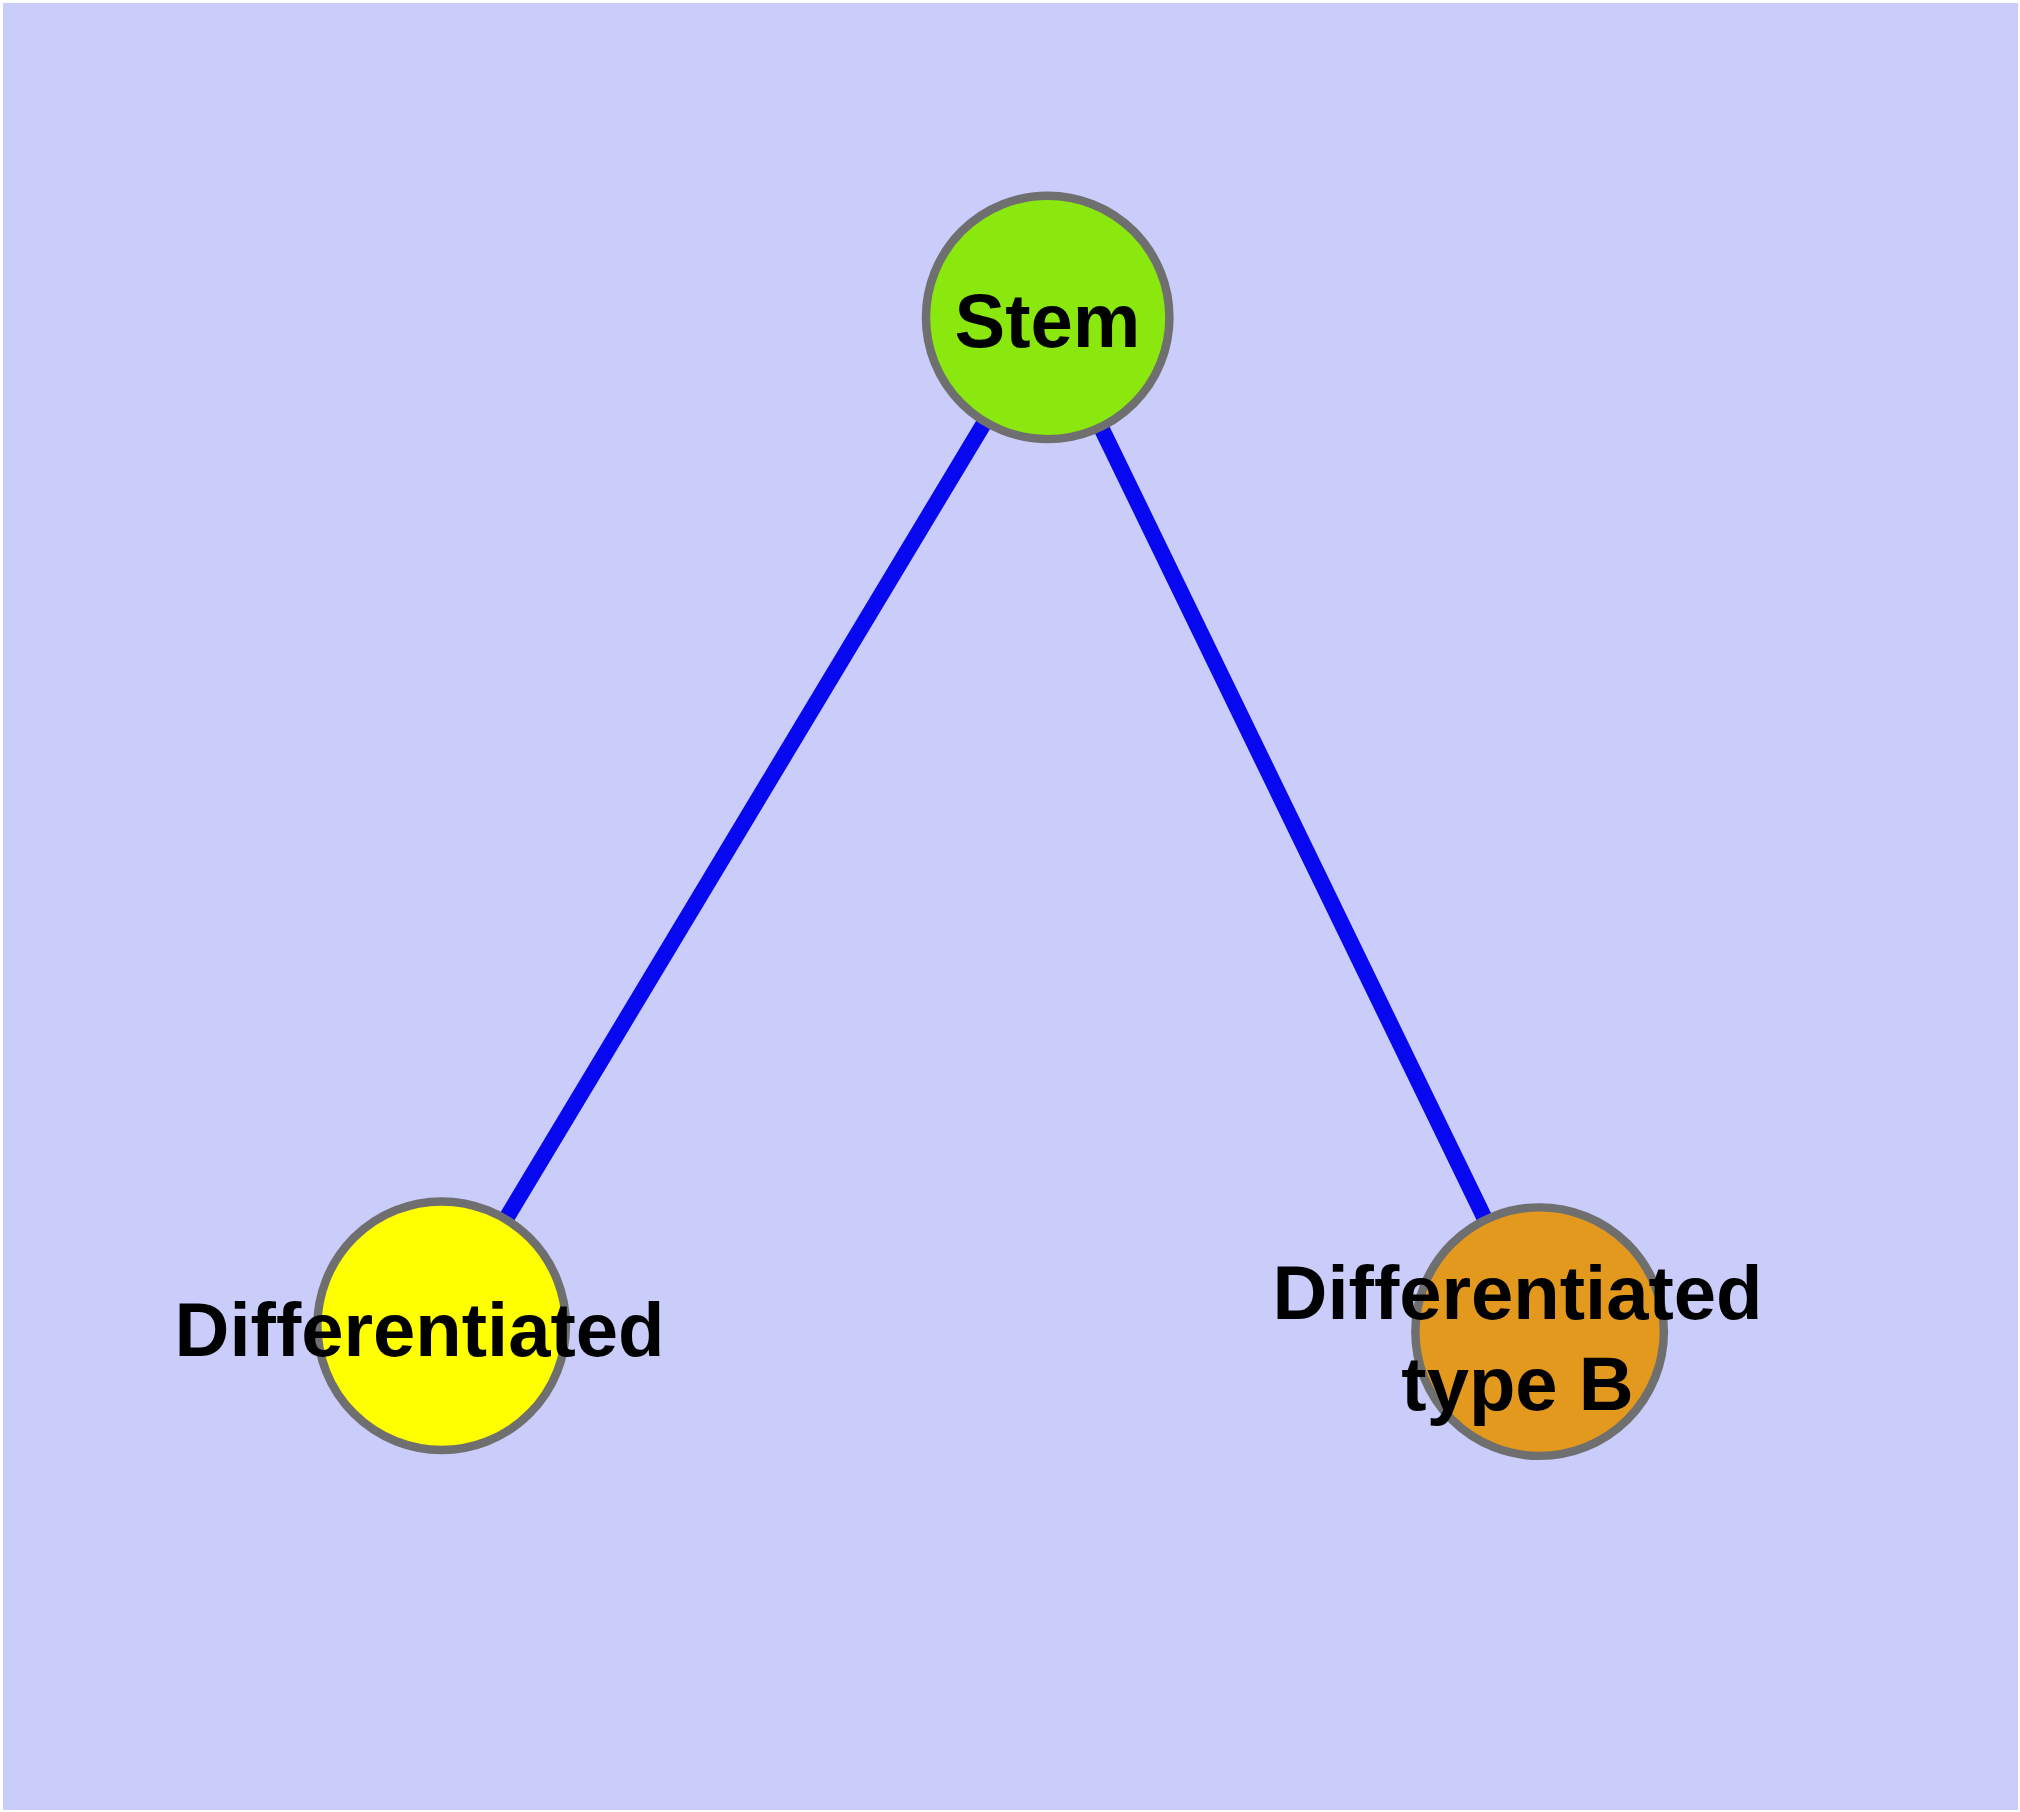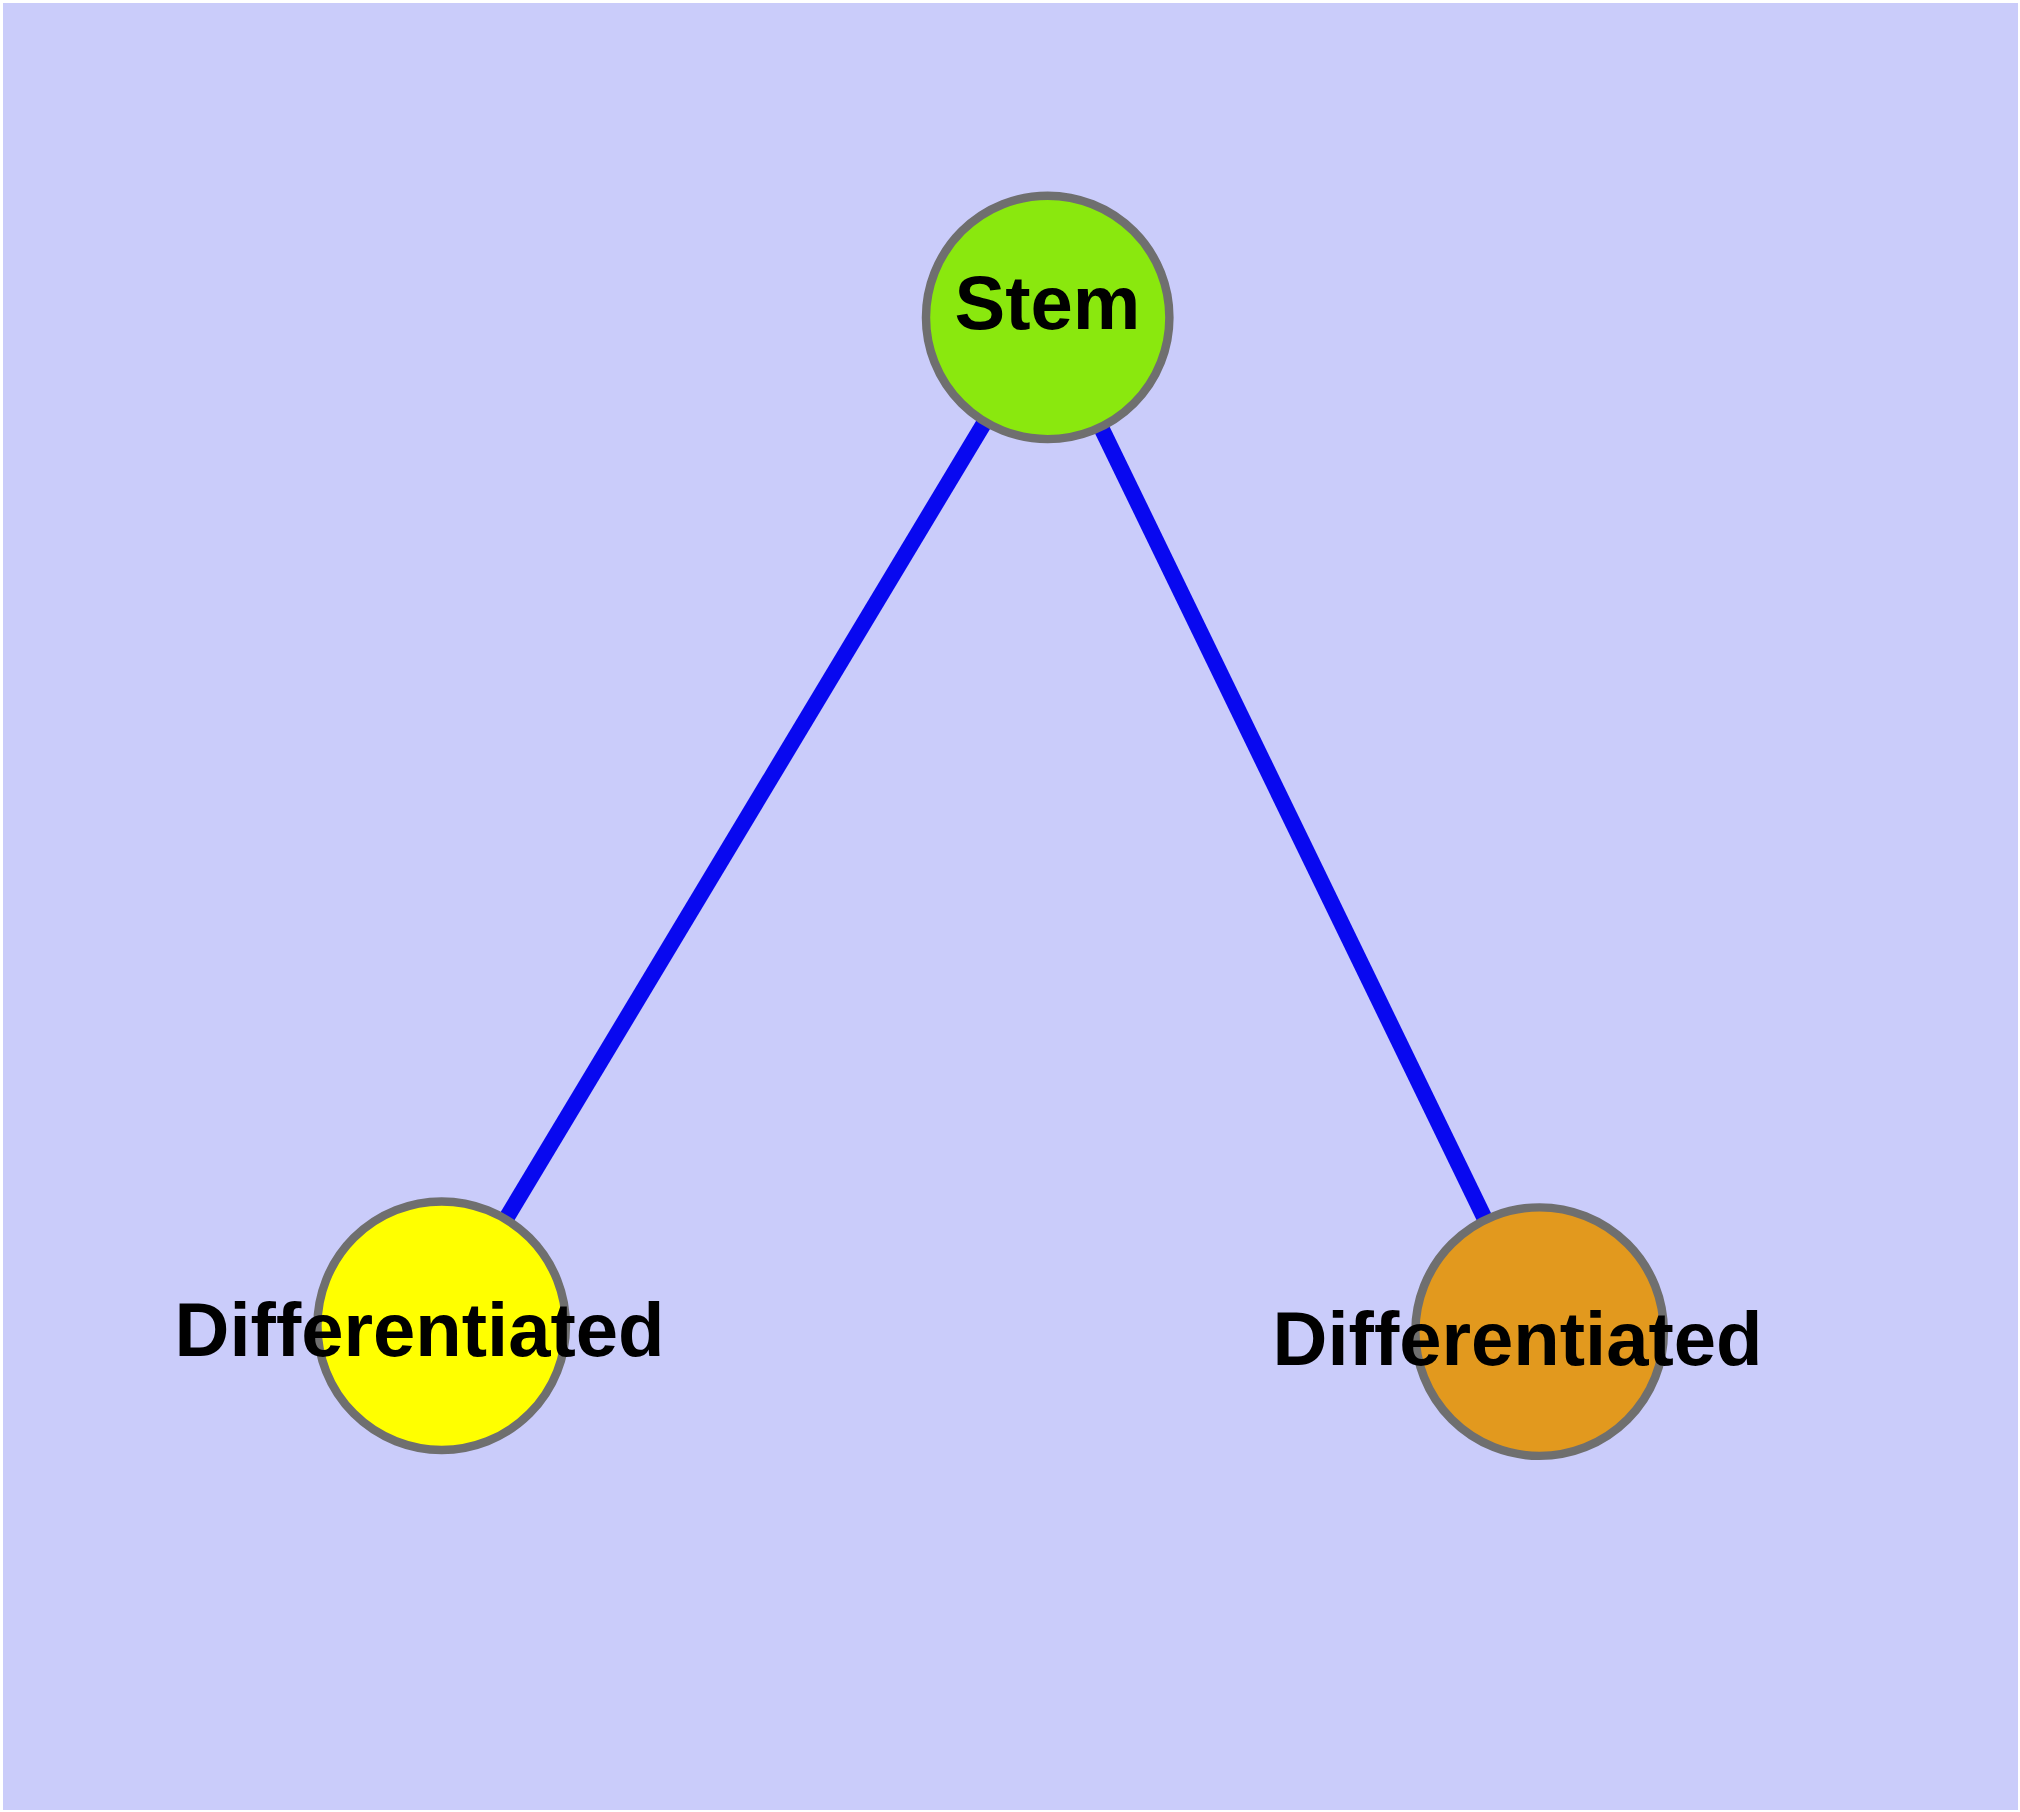--- a/index.html
+++ b/index.html
@@ -38,21 +38,21 @@
     position: absolute;
     transform: translate(-50%, -50%);
     color: #000000;
     font-weight: bold;
     font-size: 76px;
     line-height: 91px;
     text-align: center;
     white-space: nowrap;
     letter-spacing: 0px;
   }
-  .label-stem  { left: 1045px; top: 299px;  }
+  .label-stem  { left: 1045px; top: 317px;  }
   .label-typea { left: 417px;  top: 1326px; }
   .label-typeb { left: 1515px; top: 1335px; }
 </style>
 </head>
 <body>
 
 <div class="canvas">
 
   <svg class="graph-svg" viewBox="0 0 2384 2138" preserveAspectRatio="none">
 
@@ -68,16 +68,17 @@
   </svg>
 
   <div class="label label-stem">Stem</div>
 
   <div class="label label-typea">
     <span>Differentiated</span><br>
   </div>
 
   <div class="label label-typeb">
     <span>Differentiated</span><br>
+    <span>type B</span>
   </div>
 
 </div>
 
 
 </body></html>

